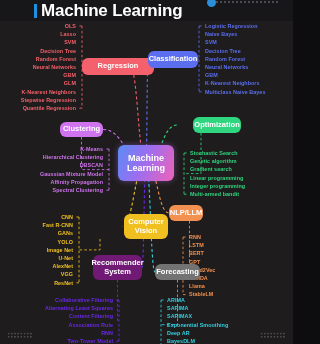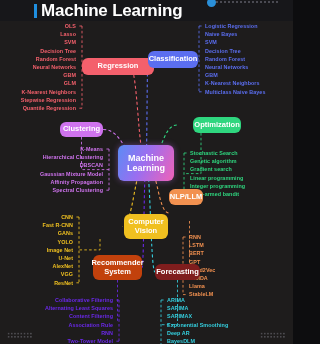--- a/index.html
+++ b/index.html
@@ -165,45 +165,45 @@
           <div class="leaf">CNN</div>
           <div class="leaf">Fast R-CNN</div>
           <div class="leaf">GANs</div>
           <div class="leaf">YOLO</div>
           <div class="leaf">Image Net</div>
           <div class="leaf">U-Net</div>
           <div class="leaf">AlexNet</div>
           <div class="leaf">VGG</div>
           <div class="leaf">ResNet</div>
         </div>
-        <div class="node node-branch" style="left: 169px; top: 168px; width: 34px; height: 16px; background: rgb(242, 145, 80);">
+        <div class="node node-branch" style="left: 169px; top: 184px; width: 34px; height: 16px; background: rgb(242, 145, 80);">
           <span>NLP/LLM</span>
         </div>
         <div class="leaves right" style="color: rgb(242, 145, 80); left: 189px; top: 212px;">
           <div class="leaf">RNN</div>
           <div class="leaf">LSTM</div>
           <div class="leaf">BERT</div>
           <div class="leaf">GPT</div>
           <div class="leaf">Word2Vec</div>
           <div class="leaf">LaMDA</div>
           <div class="leaf">Llama</div>
           <div class="leaf">StableLM</div>
         </div>
-        <div class="node node-branch" style="left: 93px; top: 234px; width: 49px; height: 25px; background: #c2410c;">
+        <div class="node node-branch" style="left: 93px; top: 234px; width: 49px; height: 25px; background: #701a75;">
           <span>Recommender System</span>
         </div>
         <div class="leaves left" style="color: rgb(106, 40, 232); left: 0px; width: 113px; top: 275px;">
           <div class="leaf">Collaborative Filtering</div>
           <div class="leaf">Alternating Least Squares</div>
           <div class="leaf">Content Filtering</div>
           <div class="leaf">Association Rule</div>
           <div class="leaf">RNN</div>
           <div class="leaf">Two-Tower Model</div>
         </div>
-        <div class="node node-branch" style="left: 155px; top: 243px; width: 45px; height: 16px; background: #7f1d1d;">
+        <div class="node node-branch" style="left: 155px; top: 243px; width: 45px; height: 16px; background: #737373;">
           <span>Forecasting</span>
         </div>
         <div class="leaves right" style="color: rgb(53, 208, 224); left: 167px; top: 275px;">
           <div class="leaf">ARIMA</div>
           <div class="leaf">SARIMA</div>
           <div class="leaf">SARIMAX</div>
           <div class="leaf">Exponential Smoothing</div>
           <div class="leaf">Deep AR</div>
           <div class="leaf">BayesDLM</div>
         </div>

